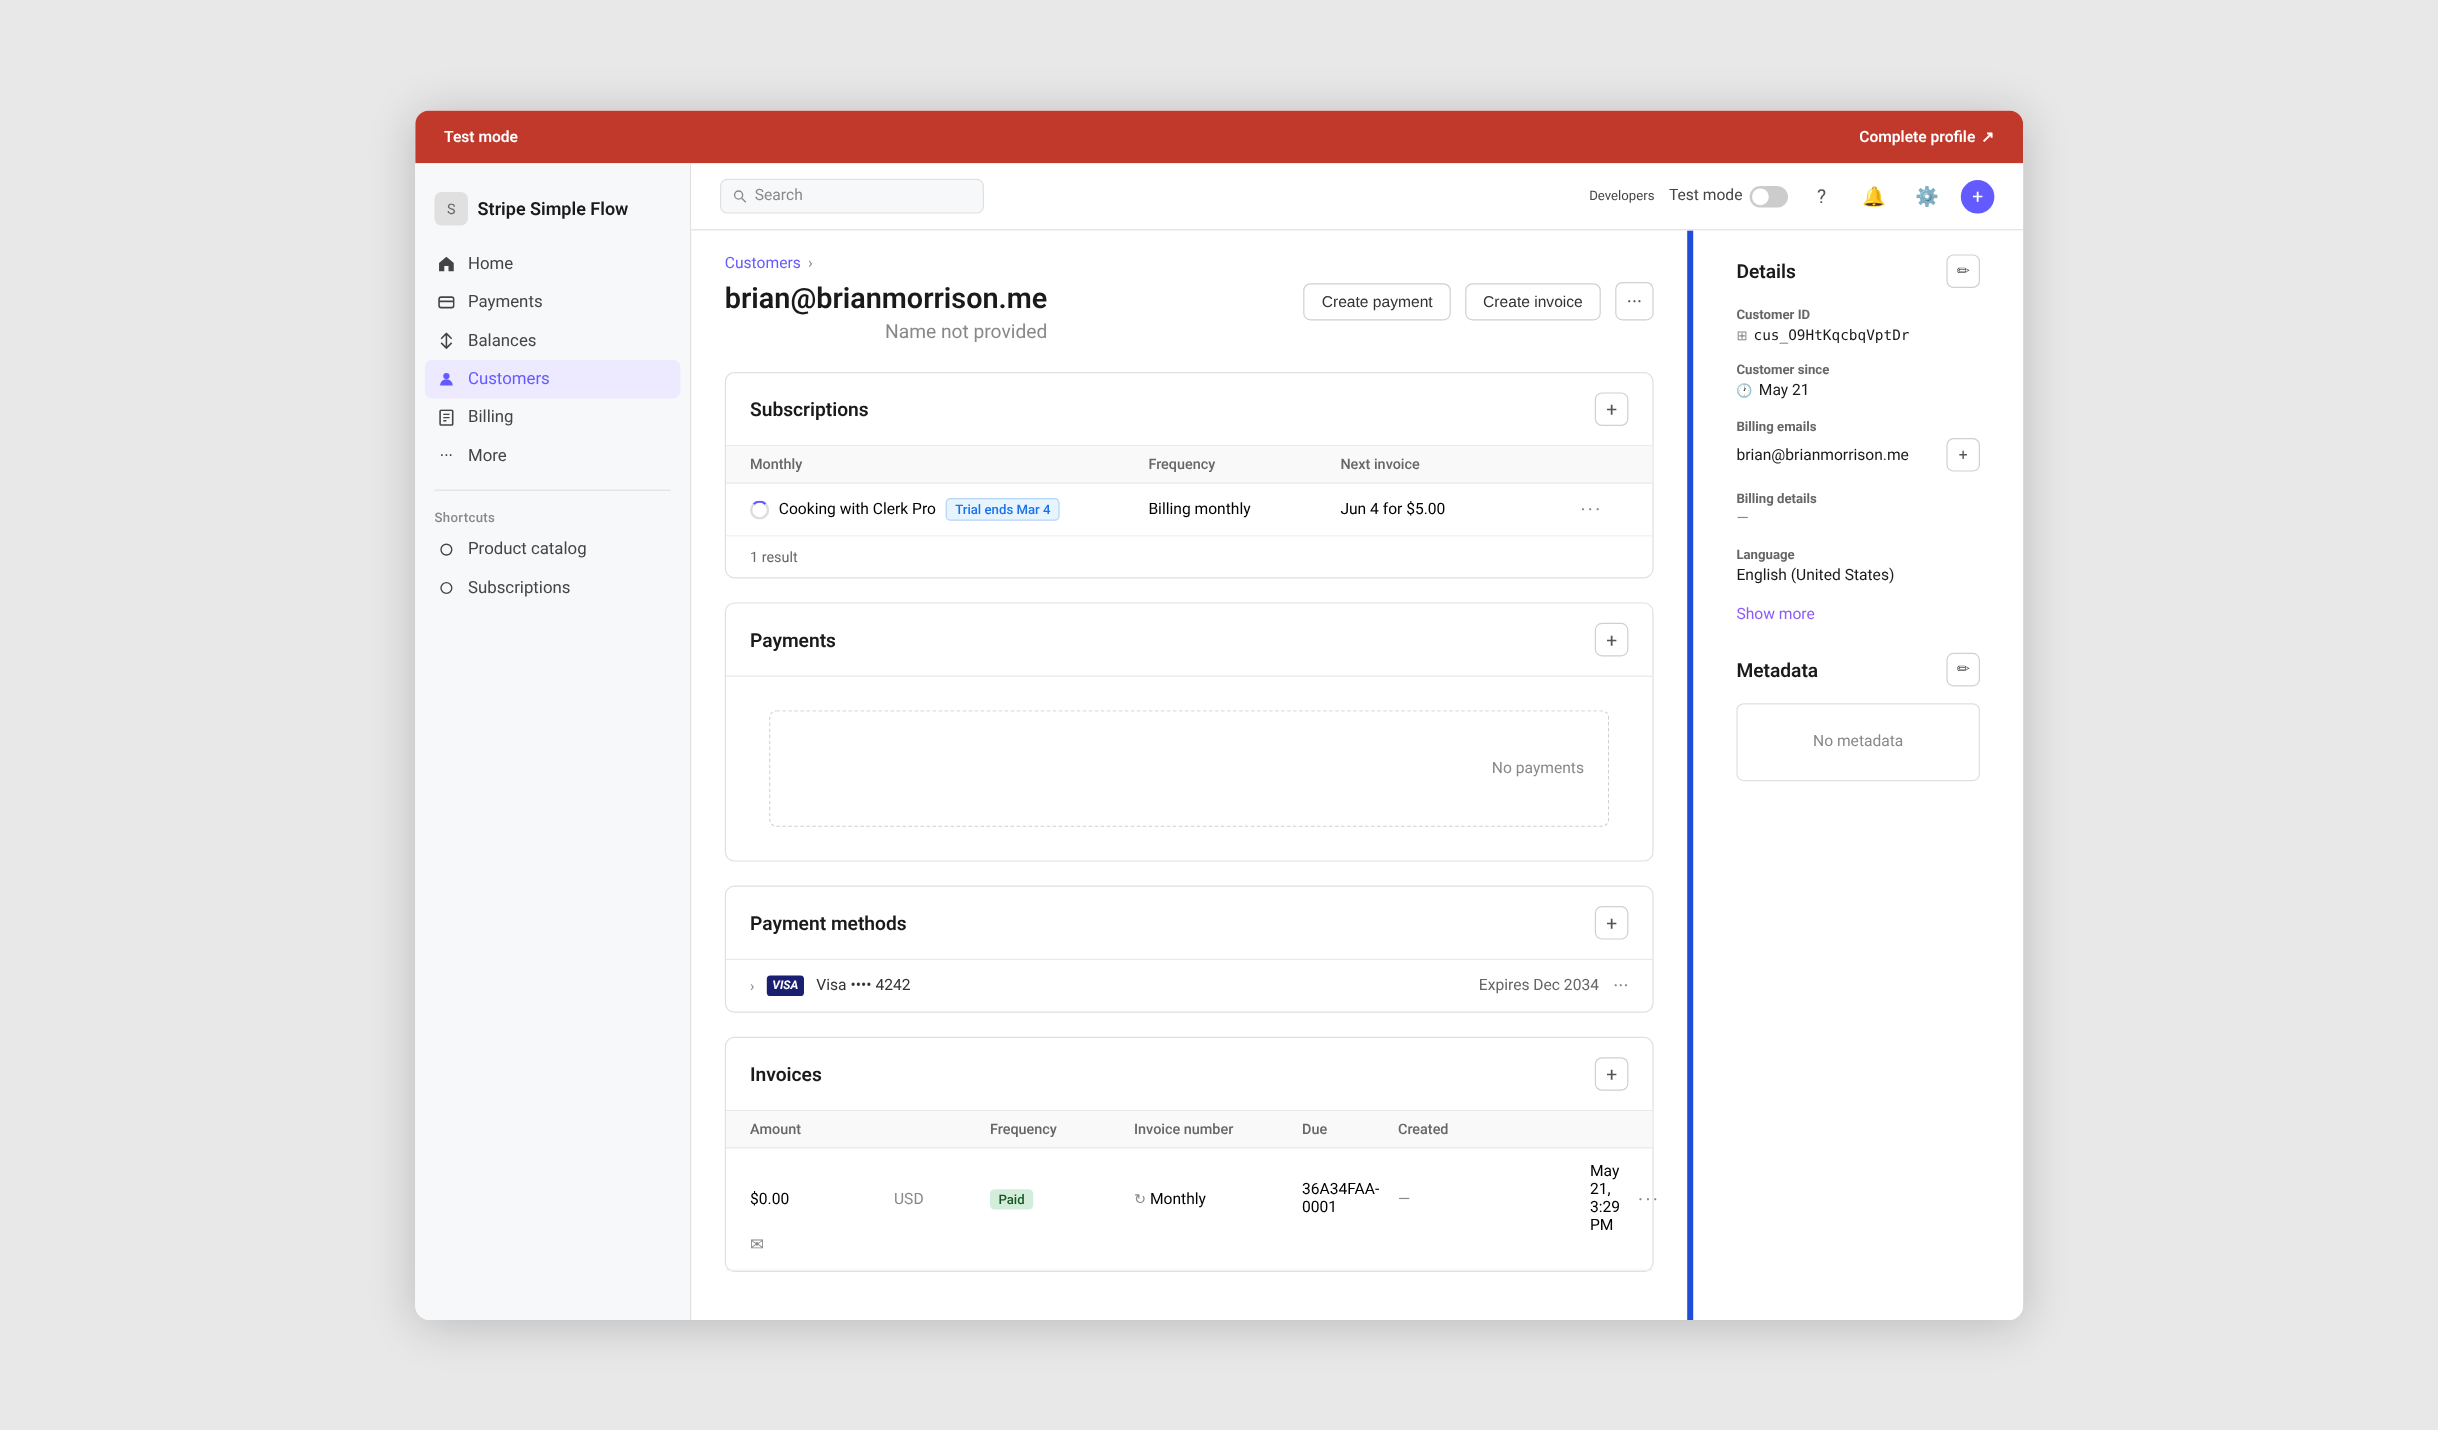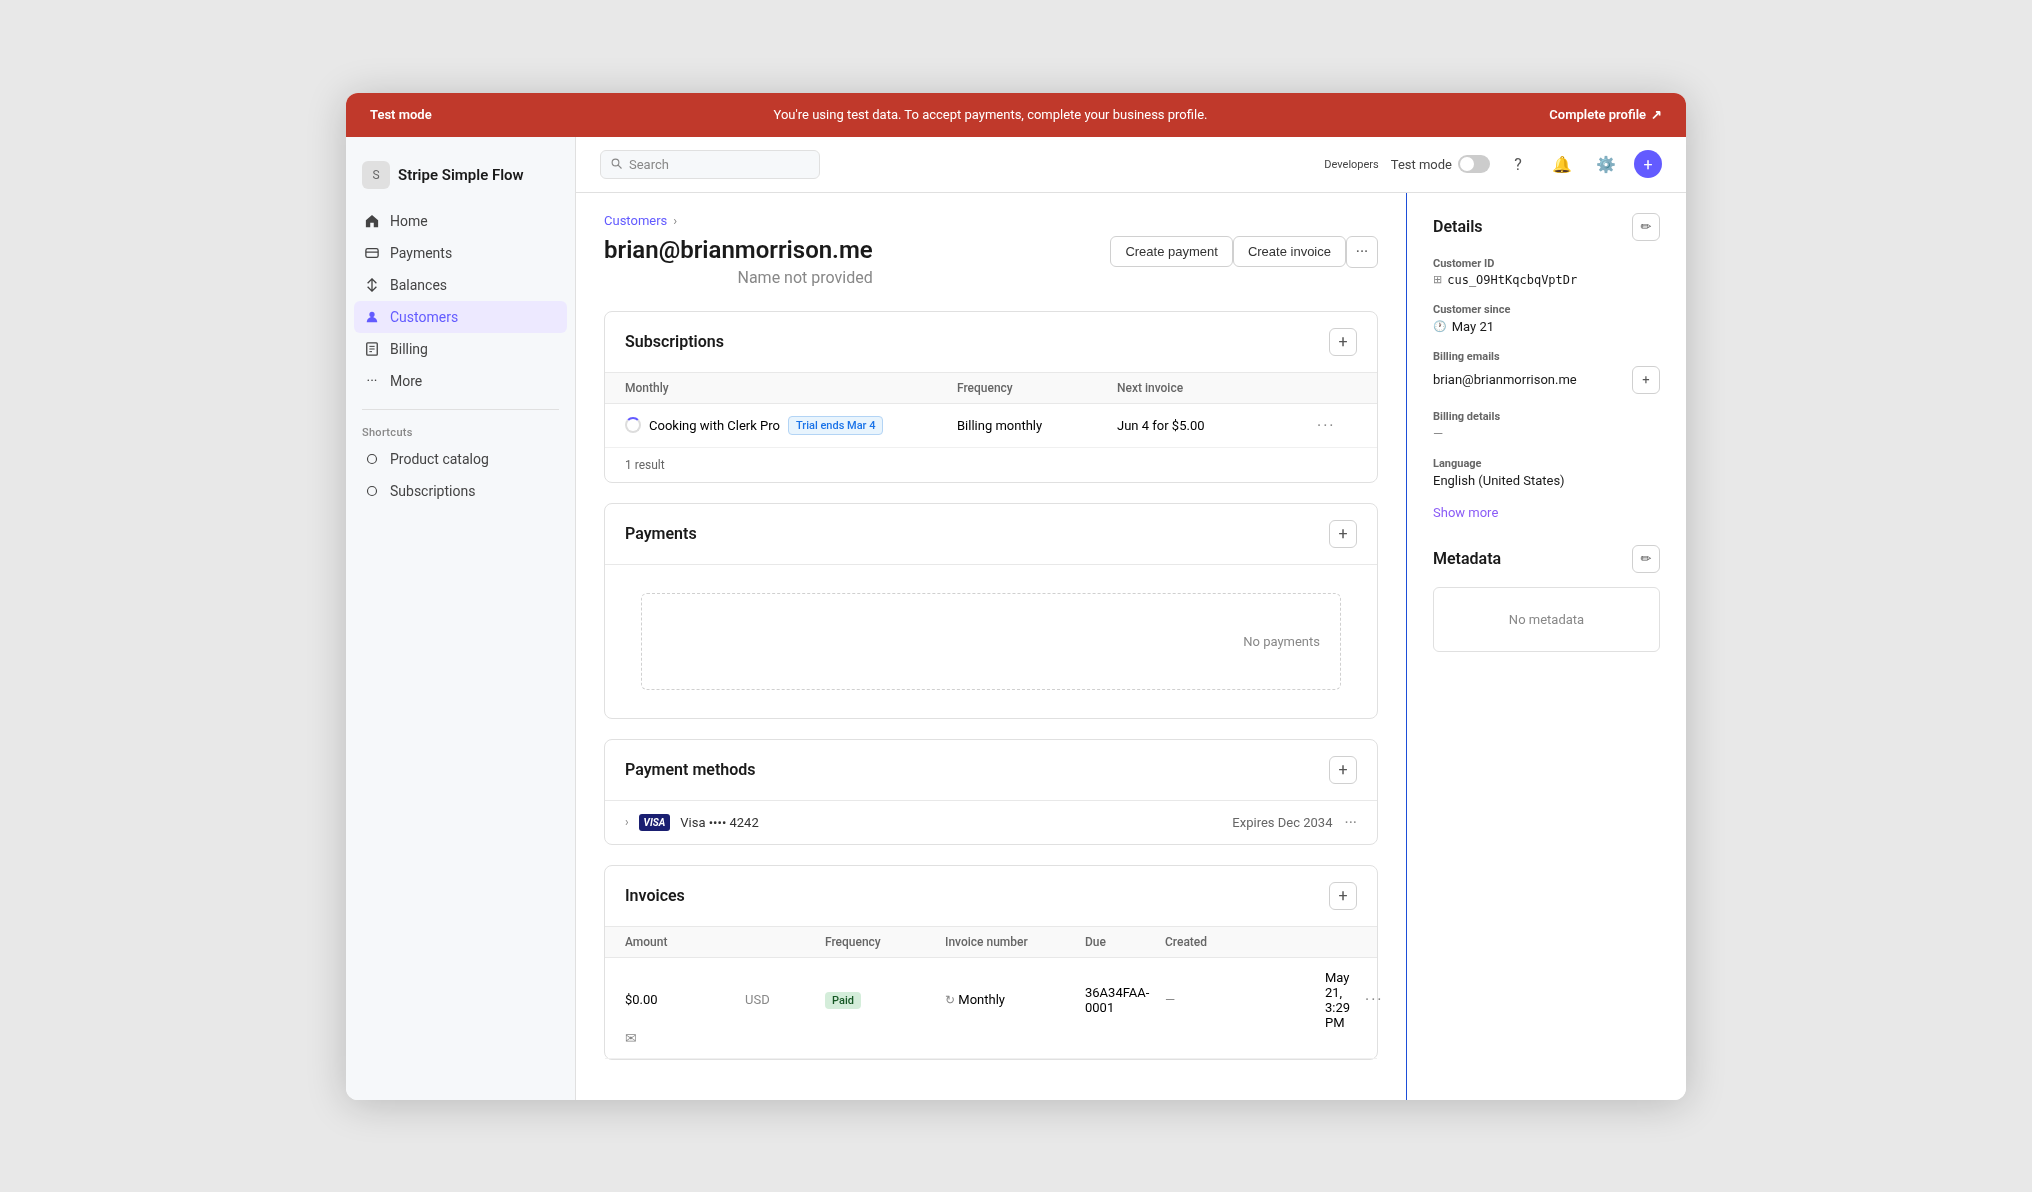--- a/index.html
+++ b/index.html
@@ -250,21 +250,21 @@
       margin-bottom: 4px;
     }
     .page-header-left .subtitle {
       font-size: 16px;
       color: #888;
       text-align: right;
     }
     .page-header-actions {
       display: flex;
       align-items: center;
-      gap: 0;
+      gap: 12px;
     }
     .btn {
       padding: 7px 14px;
       border-radius: 6px;
       font-size: 13px;
       font-weight: 500;
       cursor: pointer;
       border: 1px solid #d0d0d0;
       background: #fff;
       color: #333;
@@ -429,22 +429,22 @@
       border-radius: 4px;
       padding: 2px 7px;
       font-size: 11px;
       font-weight: 500;
     }
     .inv-repeat-icon { color: #888; font-size: 12px; }
 
     
     .right-panel {
       width: 280px;
-      border-left: 1px solid #1d4ed8;
-      padding: 20px 26px;
+      border-left: 5px solid #1d4ed8;
+      padding: 20px 36px;
       overflow-y: auto;
       background: #fff;
       flex-shrink: 0;
     }
     .panel-section { margin-bottom: 24px; }
     .panel-section-header {
       display: flex;
       align-items: center;
       justify-content: space-between;
       margin-bottom: 14px;
@@ -520,21 +520,20 @@
     
     .more-dots { color: #888; cursor: pointer; font-size: 16px; letter-spacing: 2px; }
   </style>
 </head>
 <body>
 
 <div class="window">
 
   <div class="test-banner">
     <span class="test-banner-left">Test mode</span>
-    <span class="test-banner-center">You're using test data. To accept payments, complete your business profile.</span>
     <span class="test-banner-right">Complete profile</span>
   </div>
 
   <div class="main-layout">
 
     <div class="sidebar">
       <div class="sidebar-logo">
         <div class="sidebar-logo-icon">S</div>
         <span class="sidebar-logo-text">Stripe Simple Flow</span>
       </div>

